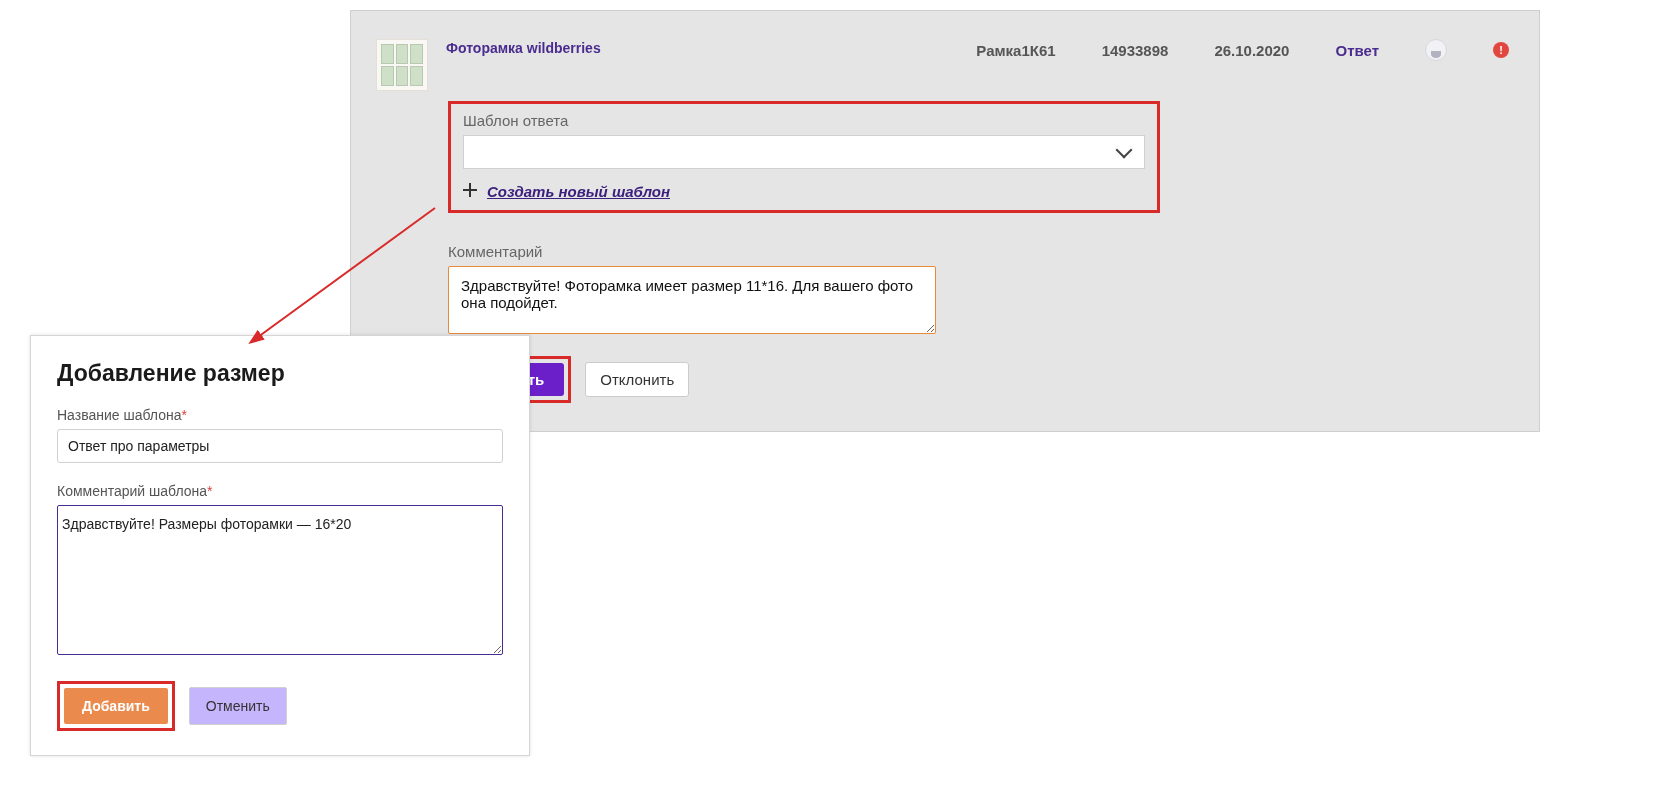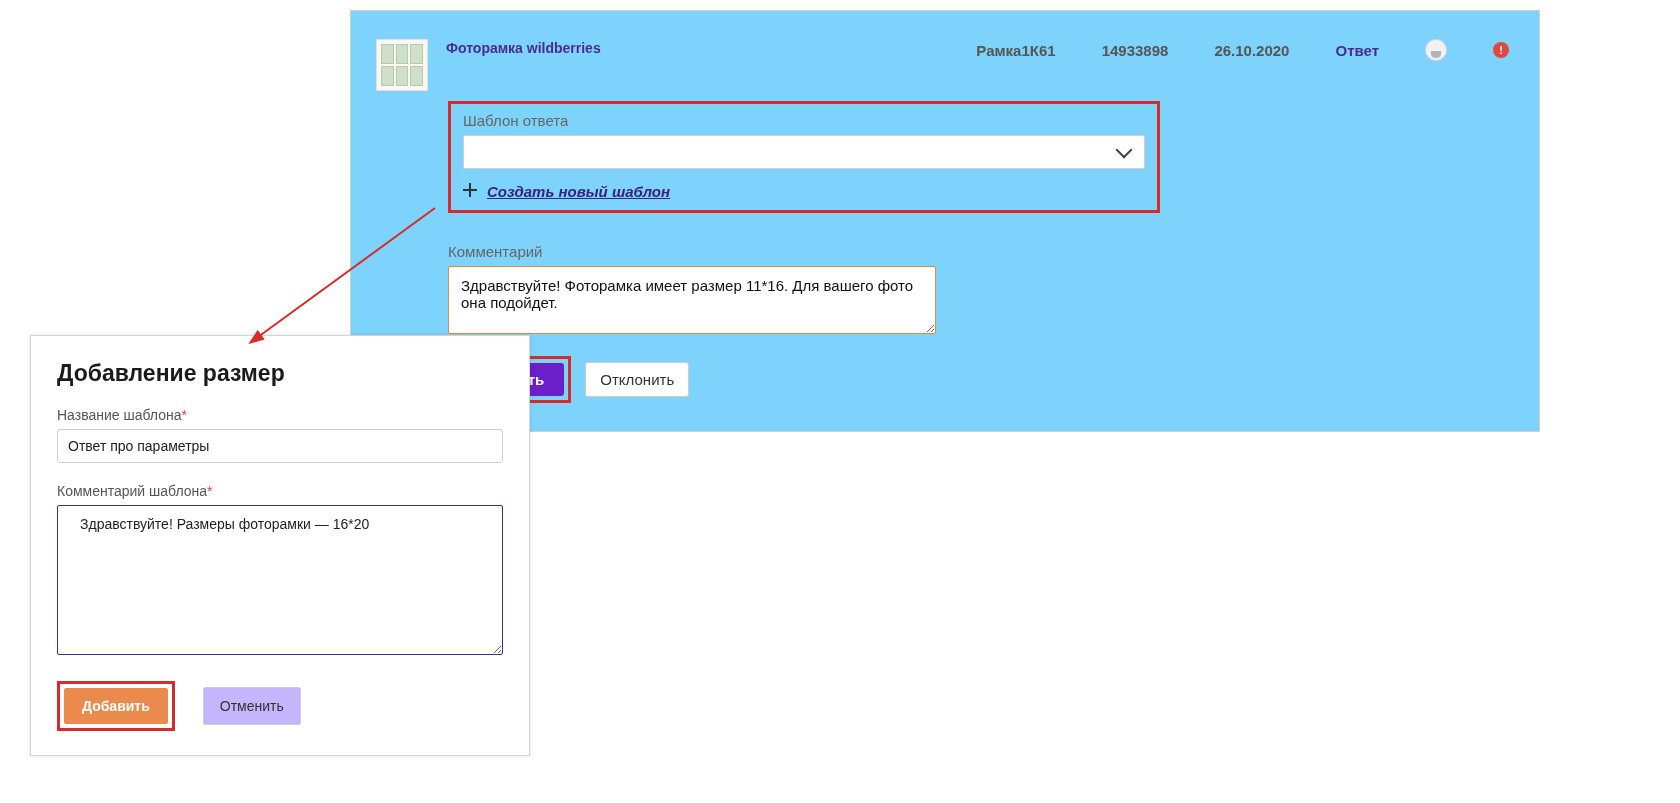--- a/index.html
+++ b/index.html
@@ -8,21 +8,21 @@
       width: 1680px;
       height: 803px;
       background: #fff;
       position: relative;
     }
     .main-panel {
       position: absolute;
       left: 350px;
       top: 10px;
       width: 1190px;
-      background: #7dd3fc;
+      background: #e5e5e5;
       border: 1px solid #cfcfcf;
       padding: 28px 30px 28px 25px;
     }
     .question-row {
       display: flex;
       align-items: flex-start;
       gap: 18px;
       margin-bottom: 10px;
     }
     .thumb {
@@ -244,29 +244,29 @@
       padding: 8px 10px;
       font-size: 14px;
       color: #222;
       margin-bottom: 20px;
     }
     .tmpl-ta {
       width: 100%;
       height: 150px;
       border: 1px solid #4a2c8f;
       border-radius: 2px;
-      padding: 10px 22px;
+      padding: 10px 4px;
       font-size: 14px;
       font-family: inherit;
       color: #222;
       resize: both;
     }
     .popup-btn-row {
       display: flex;
-      gap: 28px;
+      gap: 14px;
       align-items: center;
       margin-top: 22px;
     }
     .add-wrap {
       border: 3px solid #d92a2a;
       padding: 4px;
     }
     .btn-add {
       background: #ea8a4d;
       color: #fff;

